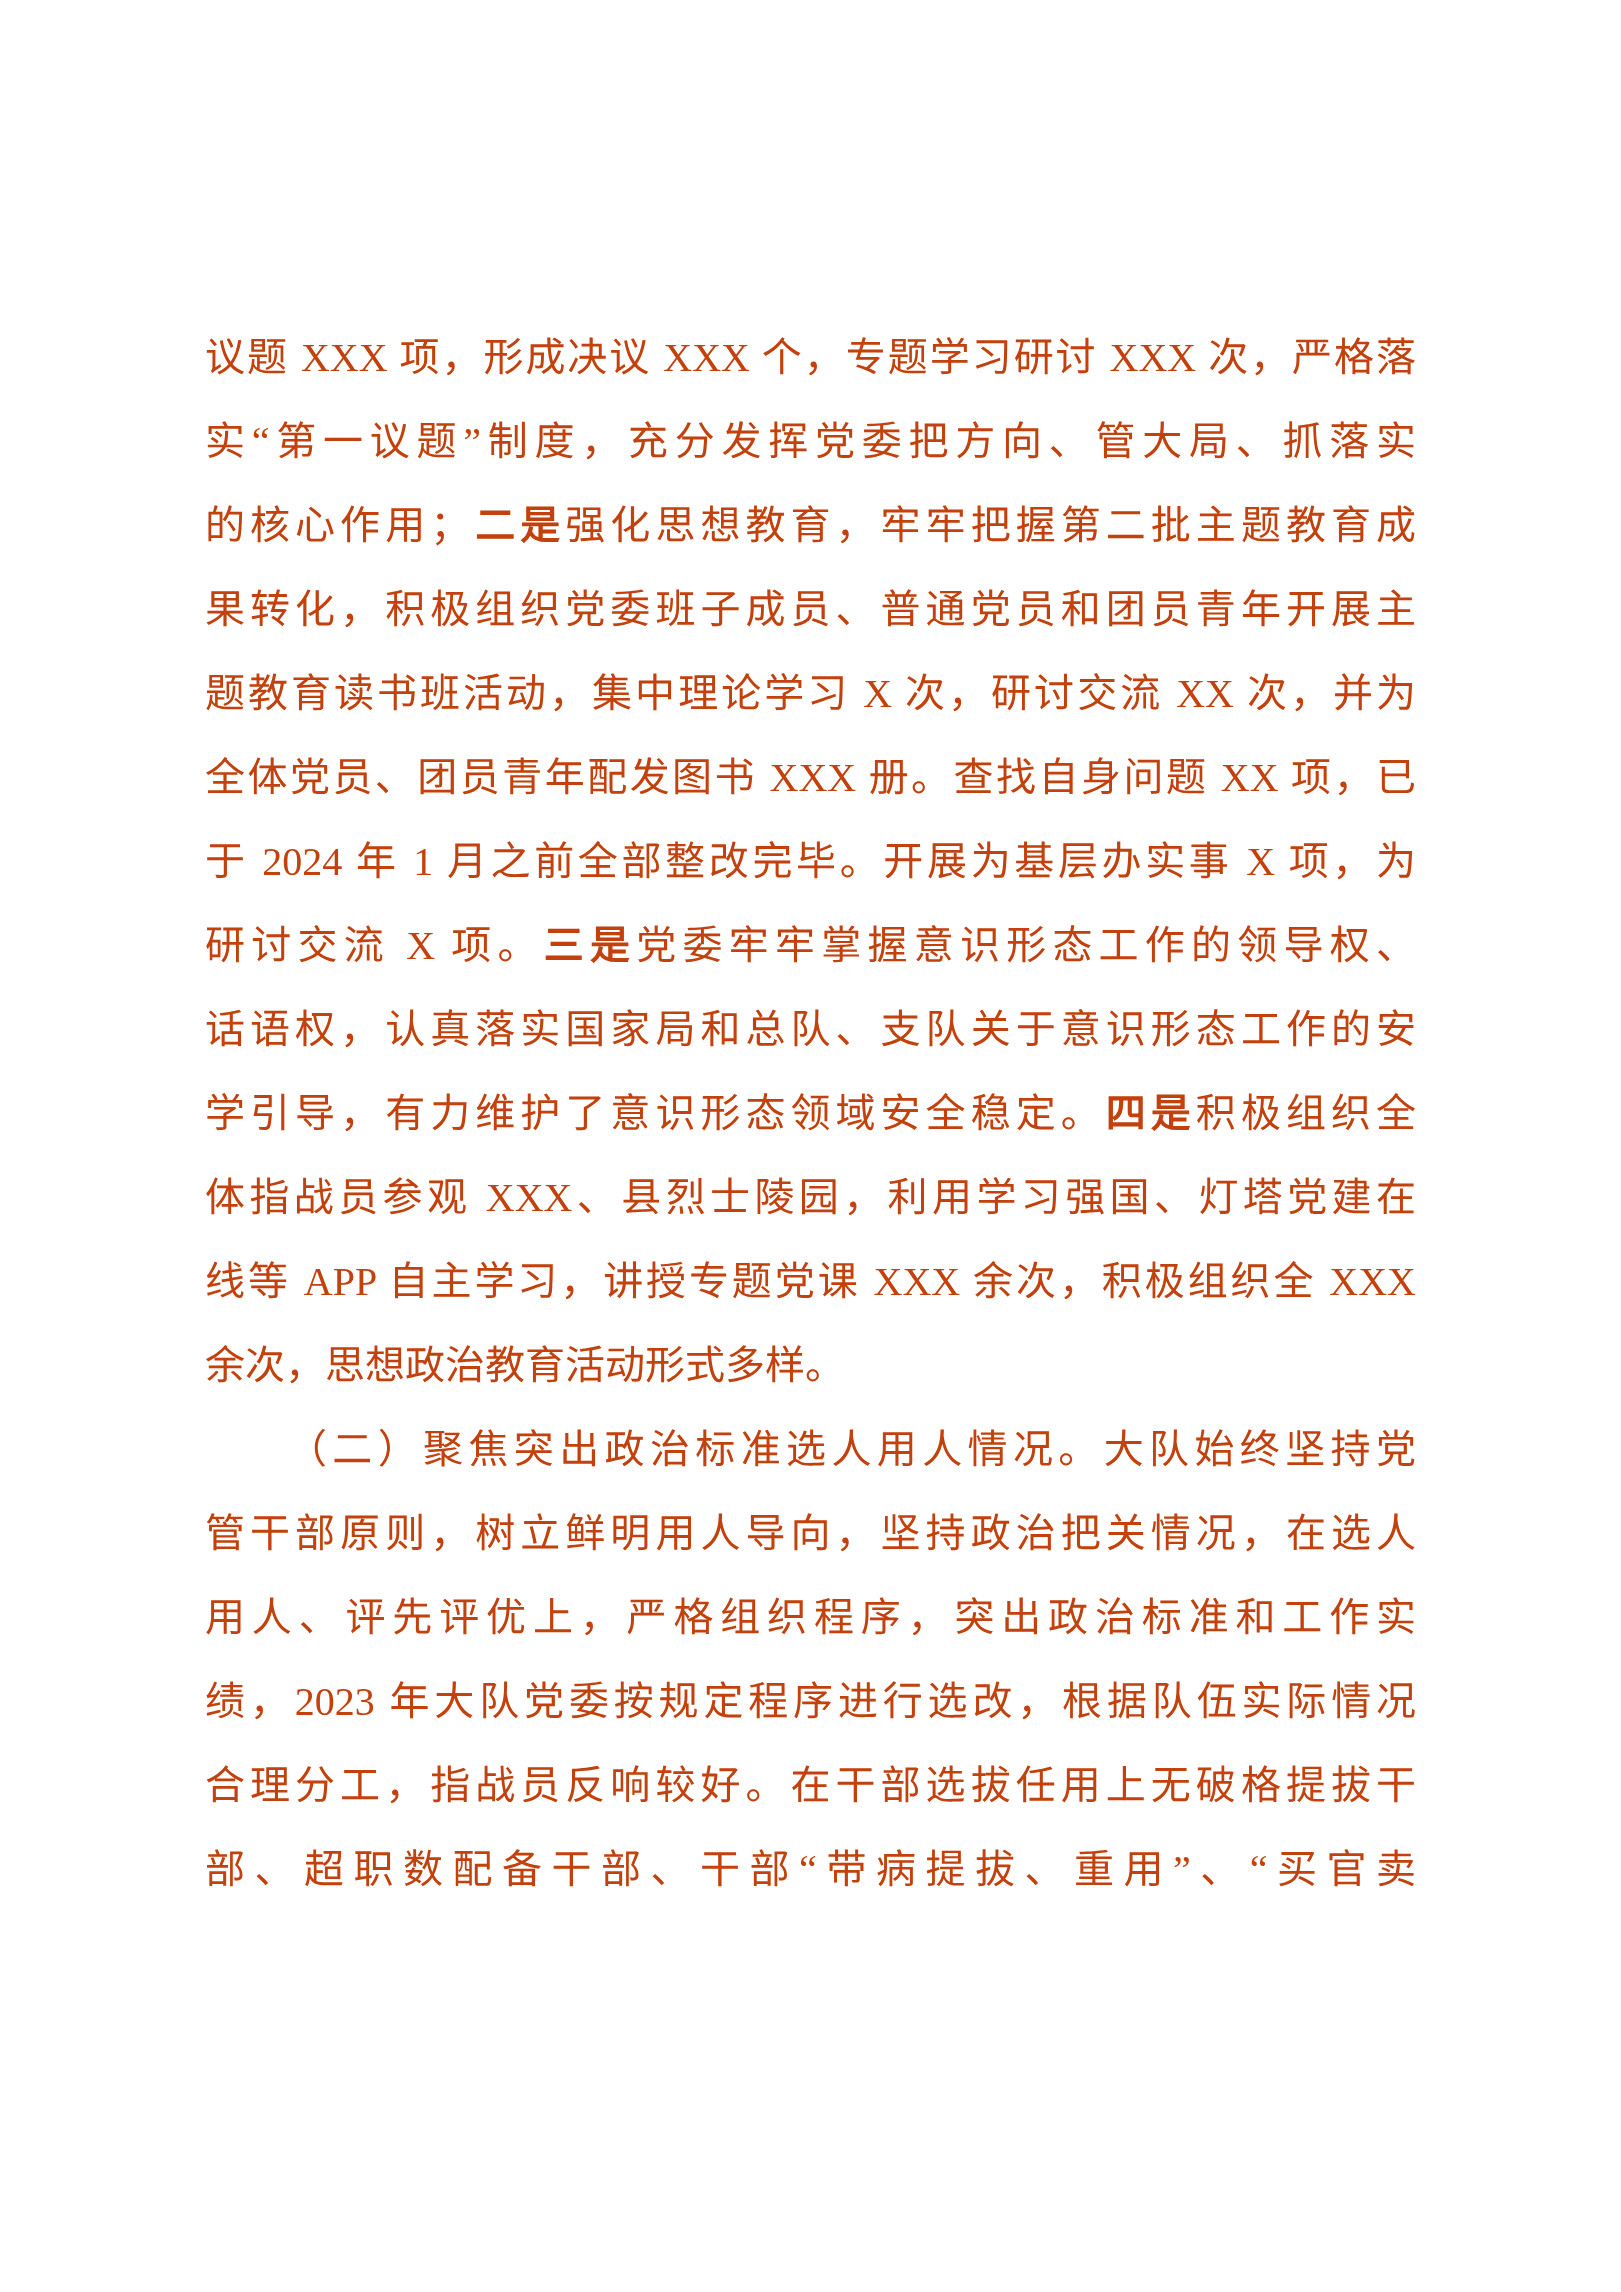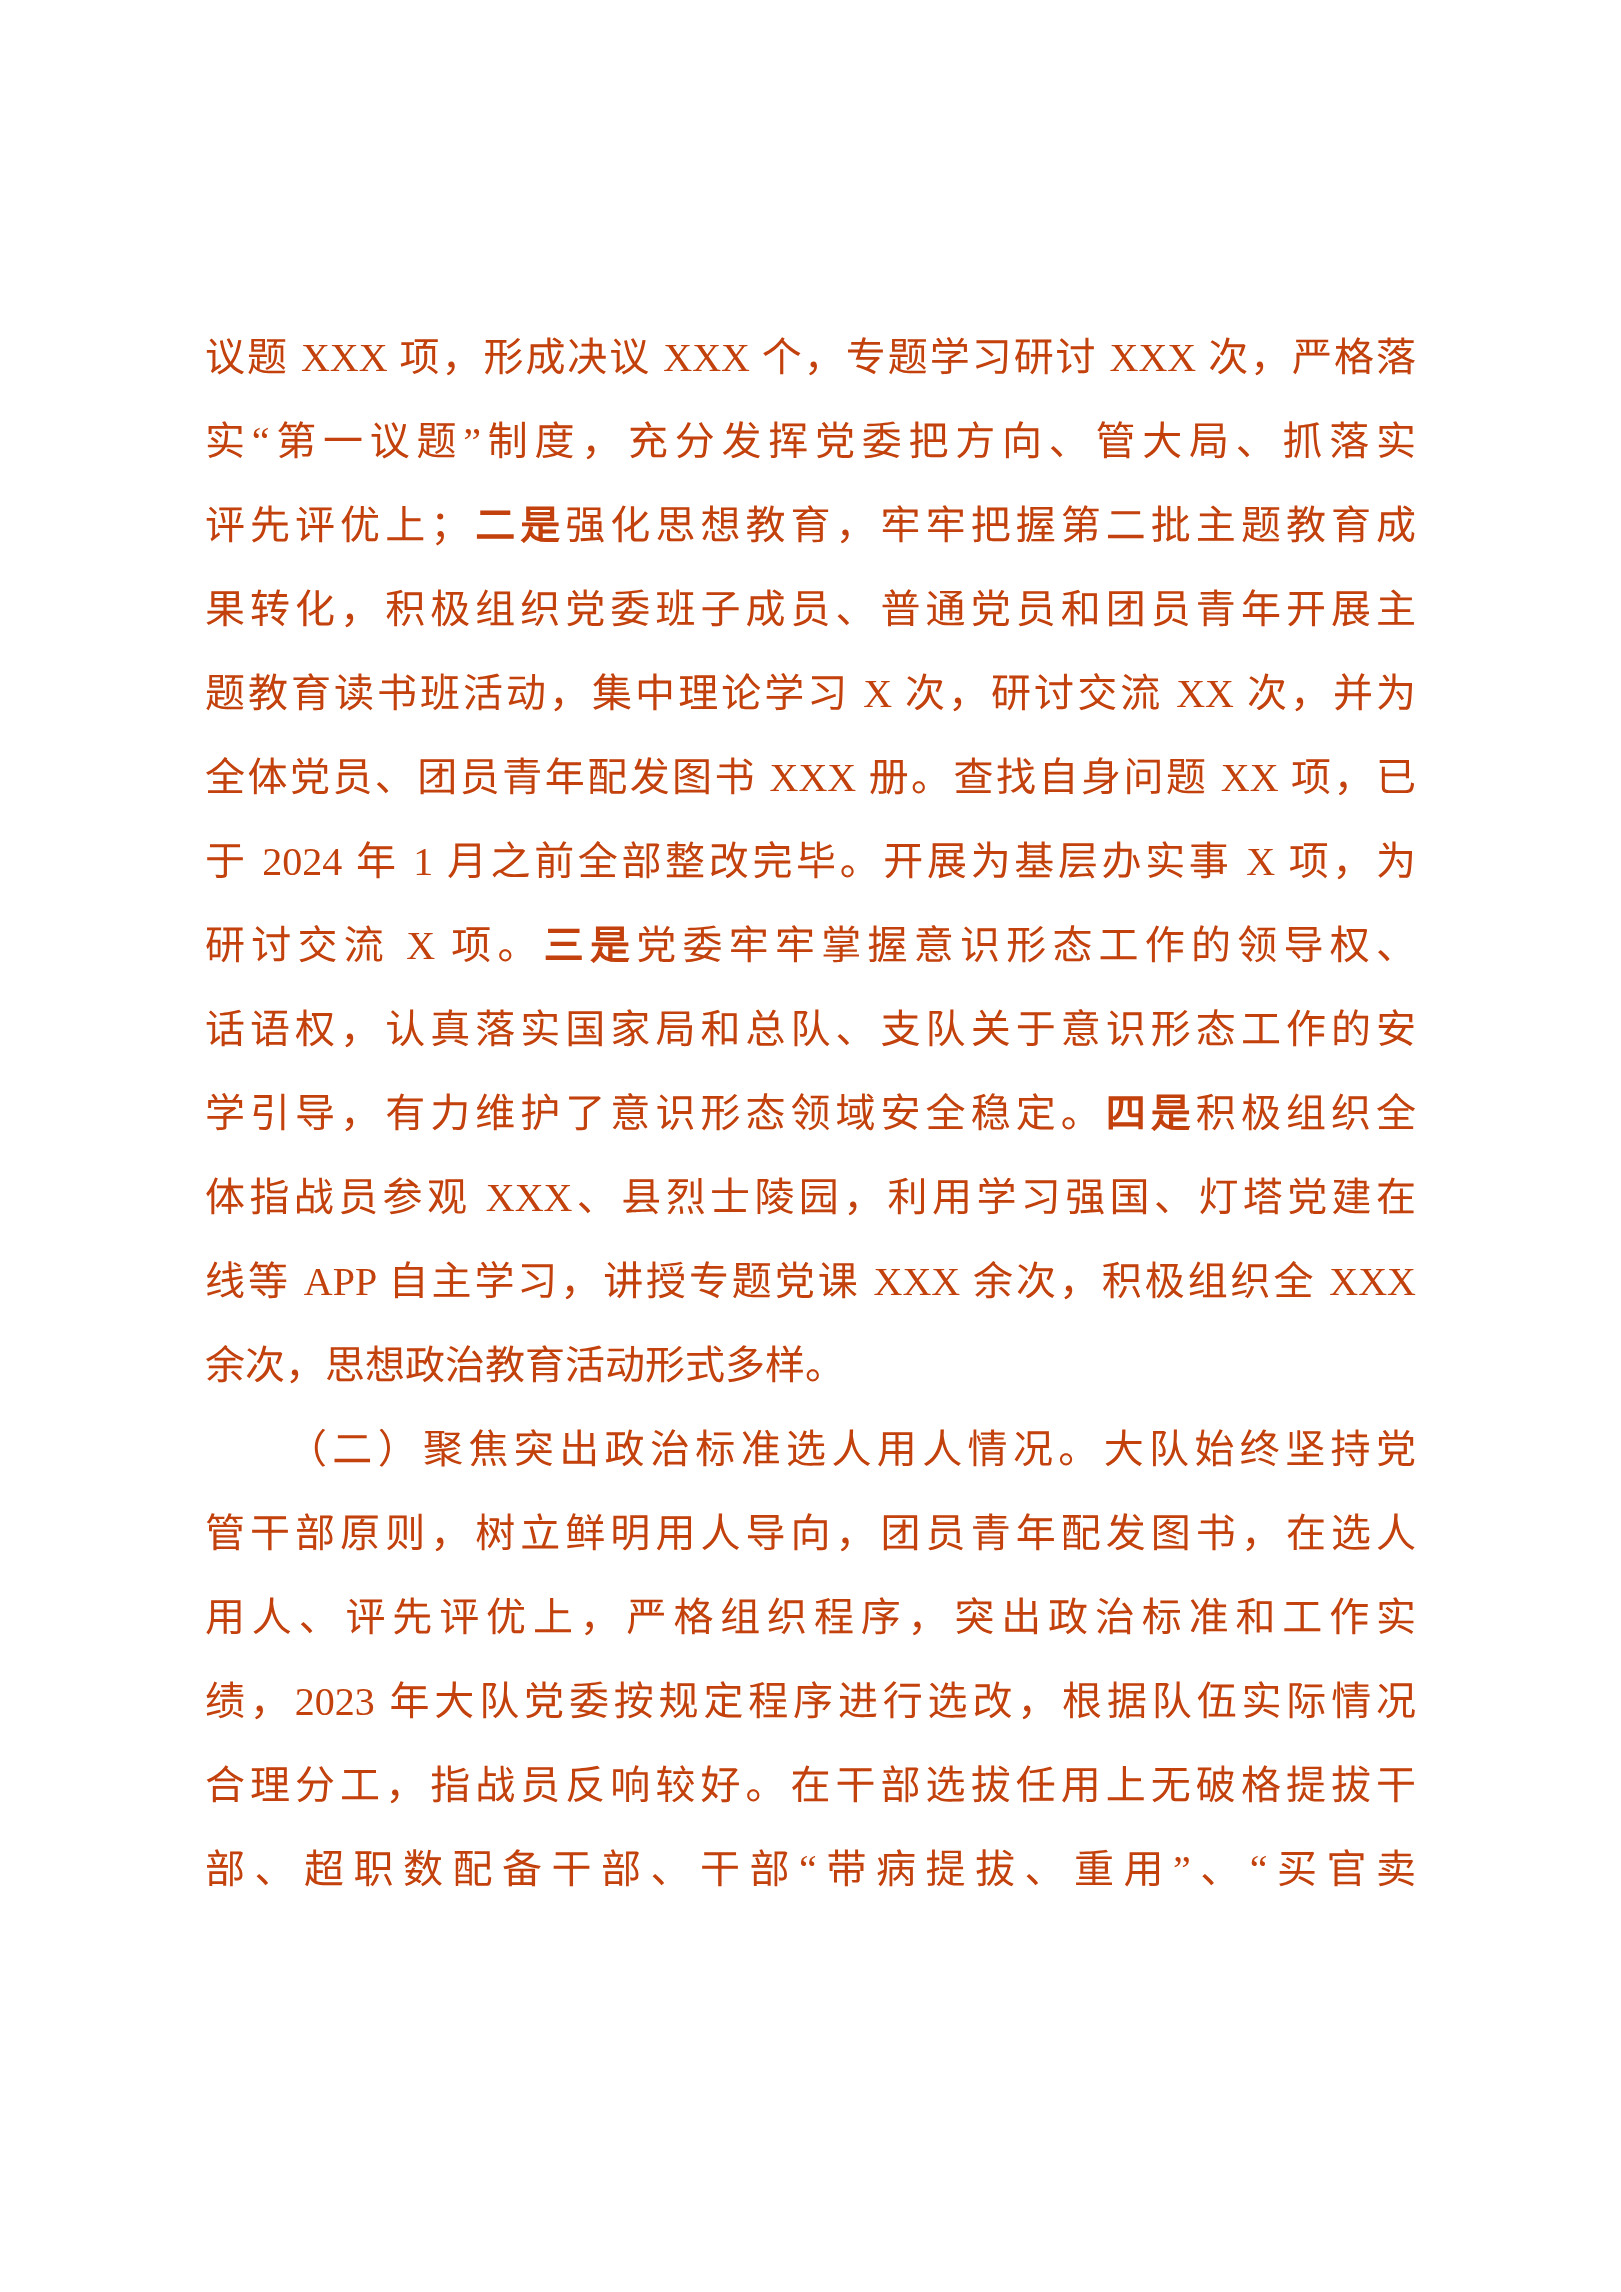--- a/index.html
+++ b/index.html
@@ -41,32 +41,32 @@
   .seg { font-weight: normal; }
   .seg.bold { font-weight: bold; }
 </style>
 </head>
 <body>
 
 <div class="page">
   <div class="text-block">
       <div class="line"><span class="seg">议题 XXX 项，形成决议 XXX 个，专题学习研讨 XXX 次，严格落</span></div>
       <div class="line"><span class="seg">实“第一议题”制度，充分发挥党委把方向、管大局、抓落实</span></div>
-      <div class="line"><span class="seg">评先评优上；</span><span class="seg bold">二是</span><span class="seg">强化思想教育，牢牢把握第二批主题教育成</span></div>
+      <div class="line"><span class="seg">的核心作用；</span><span class="seg bold">二是</span><span class="seg">强化思想教育，牢牢把握第二批主题教育成</span></div>
       <div class="line"><span class="seg">果转化，积极组织党委班子成员、普通党员和团员青年开展主</span></div>
       <div class="line"><span class="seg">题教育读书班活动，集中理论学习 X 次，研讨交流 XX 次，并为</span></div>
       <div class="line"><span class="seg">全体党员、团员青年配发图书 XXX 册。查找自身问题 XX 项，已</span></div>
       <div class="line"><span class="seg">于 2024 年 1 月之前全部整改完毕。开展为基层办实事 X 项，为</span></div>
       <div class="line"><span class="seg">研讨交流 X 项。</span><span class="seg bold">三是</span><span class="seg">党委牢牢掌握意识形态工作的领导权、</span></div>
       <div class="line"><span class="seg">话语权，认真落实国家局和总队、支队关于意识形态工作的安</span></div>
       <div class="line"><span class="seg">学引导，有力维护了意识形态领域安全稳定。</span><span class="seg bold">四是</span><span class="seg">积极组织全</span></div>
       <div class="line"><span class="seg">体指战员参观 XXX、县烈士陵园，利用学习强国、灯塔党建在</span></div>
       <div class="line"><span class="seg">线等 APP 自主学习，讲授专题党课 XXX 余次，积极组织全 XXX</span></div>
       <div class="line para-end"><span class="seg">余次，思想政治教育活动形式多样。</span></div>
       <div class="line indent"><span class="seg">（二）聚焦突出政治标准选人用人情况。大队始终坚持党</span></div>
-      <div class="line"><span class="seg">管干部原则，树立鲜明用人导向，团员青年配发图书，在选人</span></div>
+      <div class="line"><span class="seg">管干部原则，树立鲜明用人导向，坚持政治把关情况，在选人</span></div>
       <div class="line"><span class="seg">用人、评先评优上，严格组织程序，突出政治标准和工作实</span></div>
       <div class="line"><span class="seg">绩，2023 年大队党委按规定程序进行选改，根据队伍实际情况</span></div>
       <div class="line"><span class="seg">合理分工，指战员反响较好。在干部选拔任用上无破格提拔干</span></div>
       <div class="line"><span class="seg">部、超职数配备干部、干部“带病提拔、重用”、“买官卖</span></div>
     </div>
 </div>
 
 
 </body></html>

